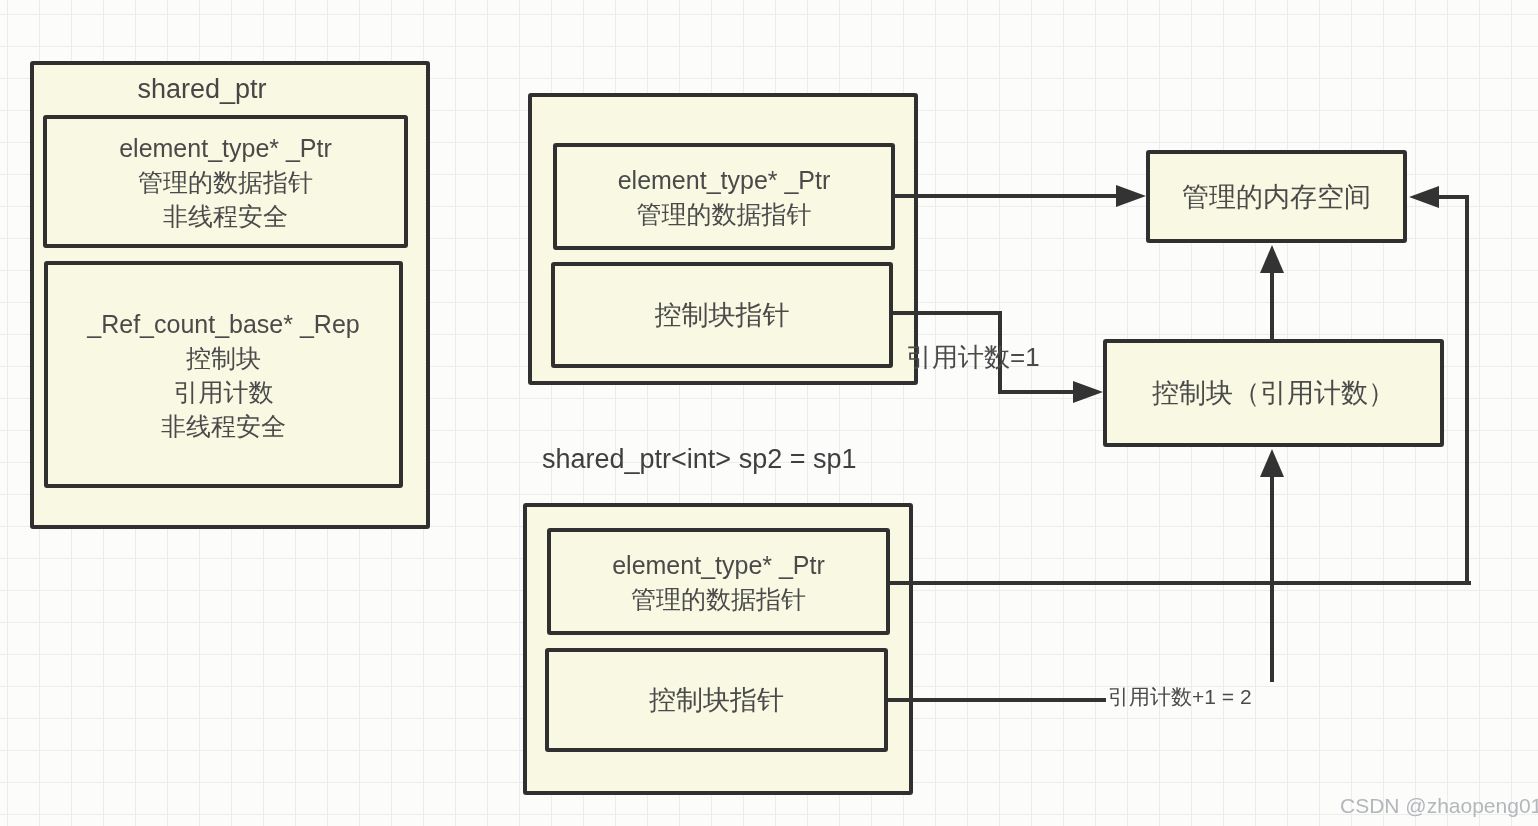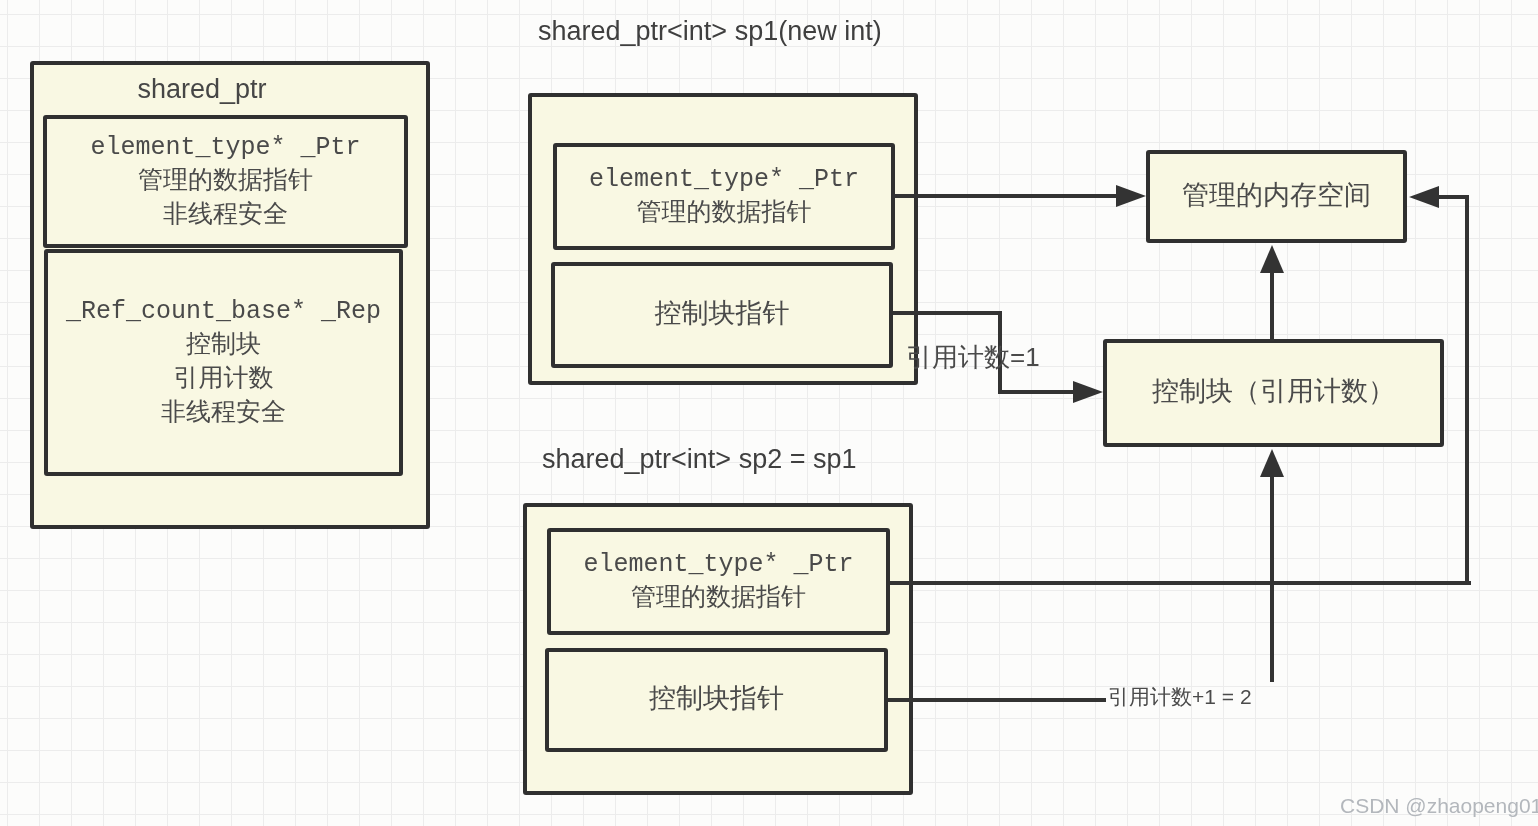--- a/index.html
+++ b/index.html
@@ -12,21 +12,21 @@
     background-color:#fcfcfb;
     background-image:
       linear-gradient(#ececec 1px, transparent 1px),
       linear-gradient(90deg, #ececec 1px, transparent 1px);
     background-size:32px 32px;
     background-position:7px 14px;
     color:#4a4a4a;
   }
   .box{
     position:absolute;box-sizing:border-box;
-    background:#f9f8e3;border:4px solid #303030;border-radius:3px;font-family:Liberation Mono, monospace;
+    background:#f9f8e3;border:4px solid #303030;border-radius:3px;
   }
   .inner{
     display:flex;flex-direction:column;justify-content:center;align-items:center;
     text-align:center;font-size:25px;line-height:34px;color:#4a4a4a;
   }
   .single{font-size:27px;}
   .box-title{
     position:absolute;text-align:center;font-size:27px;color:#464646;
   }
   .decl{
@@ -53,28 +53,27 @@
 
   <div class="box" style="left:30px;top:61px;width:400px;height:468px;"></div>
   <div class="box-title" style="left:30px;top:74px;width:344px;">shared_ptr</div>
 
   <div class="box inner" style="left:43px;top:115px;width:365px;height:133px;">
     <div>element_type* _Ptr</div>
     <div>管理的数据指针</div>
     <div>非线程安全</div>
   </div>
 
-  <div class="box inner" style="left:44px;top:249px;width:359px;height:227px;">
+  <div class="box inner" style="left:44px;top:261px;width:359px;height:227px;">
     <div>_Ref_count_base* _Rep</div>
     <div>控制块</div>
     <div>引用计数</div>
     <div>非线程安全</div>
   </div>
 
-  <div class="decl" style="left:538px;top:16px;">shared_ptr&lt;int&gt; sp1(new int)</div>
 
   <div class="box" style="left:528px;top:93px;width:390px;height:292px;"></div>
 
   <div class="box inner" style="left:553px;top:143px;width:342px;height:107px;">
     <div>element_type* _Ptr</div>
     <div>管理的数据指针</div>
   </div>
 
   <div class="box inner single" style="left:551px;top:262px;width:342px;height:106px;">
     <div>控制块指针</div>

